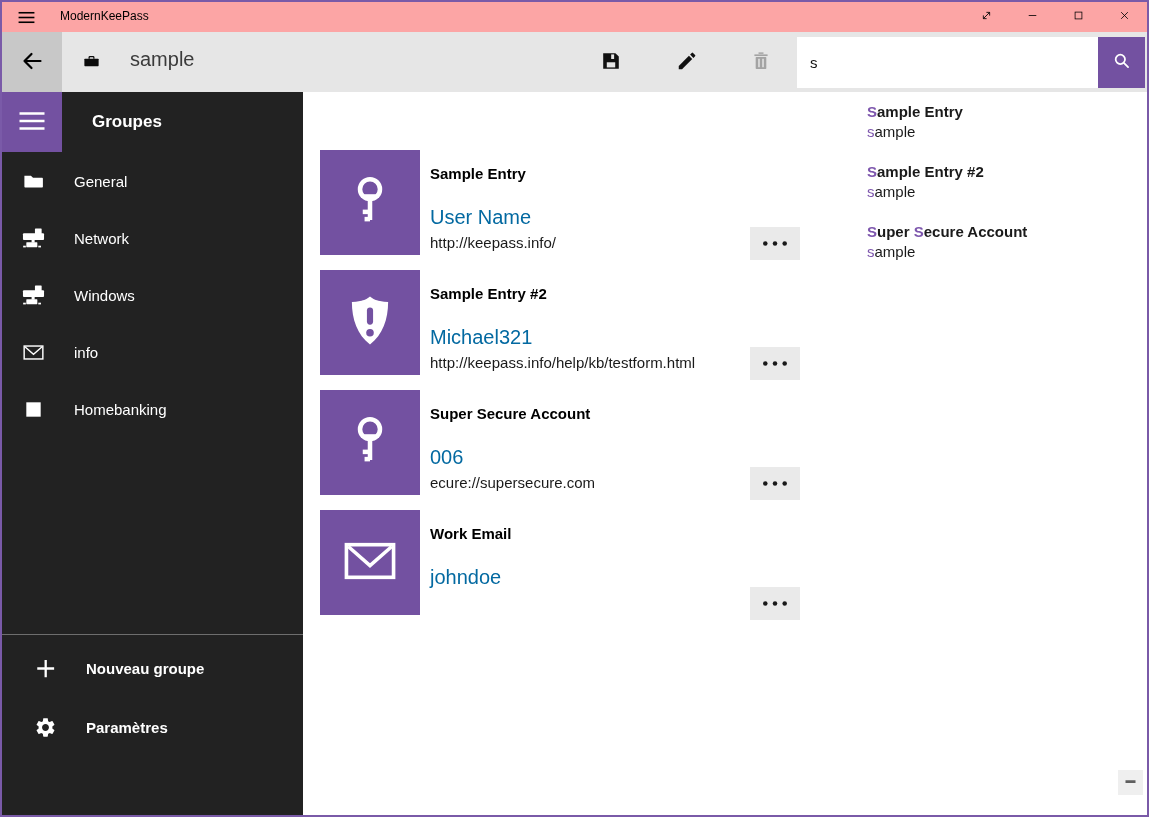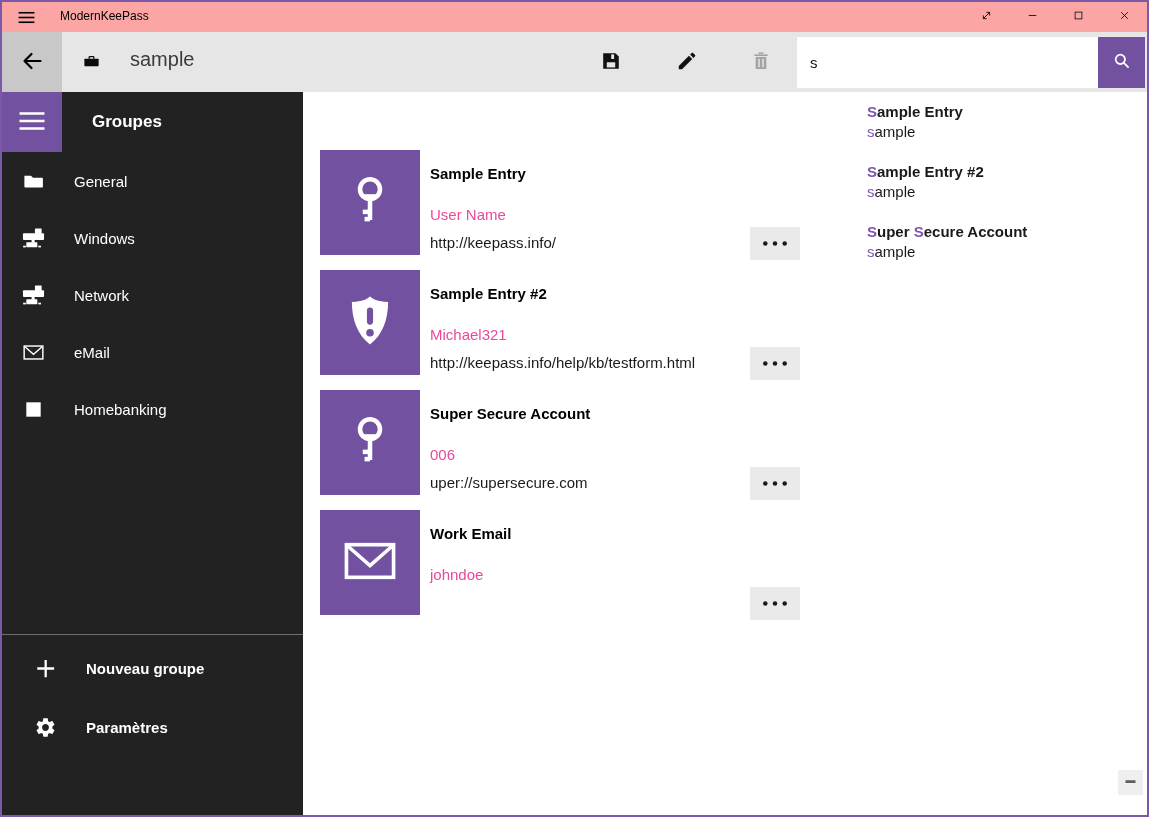--- a/index.html
+++ b/index.html
@@ -55,21 +55,21 @@
   .sb-divider{position:absolute;left:0;top:542px;width:100%;height:1px;background:#6E6E6E;}
   .footer-list{position:absolute;left:12px;top:547px;width:100%;}
   .footer-list .nav-item{height:59px;}
   .footer-list .nav-label{font-weight:bold;}
 
   
   .entry-row{position:absolute;left:318px;width:480px;height:120px;}
   .tile{position:absolute;left:0;top:0;width:100px;height:105px;background:var(--accent);display:flex;align-items:center;justify-content:center;color:#fff;}
   .tile svg{width:58px;height:58px;}
   .e-title{position:absolute;left:110px;top:15px;font-size:15px;font-weight:bold;color:#000;}
-  .e-line1{position:absolute;left:110px;top:56px;font-size:15px;color:#ec4899;}
+  .e-line1{position:absolute;left:110px;top:56px;font-size:20px;color:#0369a1;}
   .e-line2{position:absolute;left:110px;top:84px;font-size:15px;color:#1A1A1A;}
   .more-btn{position:absolute;left:430px;top:77px;width:50px;height:33px;background:var(--more-btn-bg);border:none;display:flex;align-items:center;justify-content:center;color:#1a1a1a;}
   .more-btn svg{width:28px;height:9px;}
 
   
   .suggestions{position:absolute;left:865px;top:92px;width:280px;}
   .sg-item{height:60px;padding-top:8px;cursor:default;}
   .sg-title{font-size:15px;font-weight:bold;line-height:20px;color:#1a1a1a;}
   .sg-sub{font-size:15px;line-height:20px;color:#1a1a1a;}
   .hl{color:var(--accent-light);}
@@ -185,43 +185,43 @@
         <span class="nav-icon">
             <svg viewBox="0 0 24 24" fill="currentColor">
               <rect x="13.5" y="1.5" width="7" height="6" rx="0.5"></rect>
               <rect x="1" y="6.5" width="22" height="7" rx="1"></rect>
               <rect x="10" y="13.5" width="3.2" height="2.8"></rect>
               <rect x="4.5" y="16" width="11.5" height="5" rx="0.5"></rect>
               <rect x="1.2" y="19.5" width="2.8" height="1.8"></rect>
               <rect x="17" y="19.5" width="2.8" height="1.8"></rect>
             </svg>
           </span>
-        <span class="nav-label">Windows</span>
+        <span class="nav-label">Network</span>
       </div>
       <div class="nav-item">
         <span class="nav-icon">
             <svg viewBox="0 0 24 24" fill="currentColor">
               <rect x="13.5" y="1.5" width="7" height="6" rx="0.5"></rect>
               <rect x="1" y="6.5" width="22" height="7" rx="1"></rect>
               <rect x="10" y="13.5" width="3.2" height="2.8"></rect>
               <rect x="4.5" y="16" width="11.5" height="5" rx="0.5"></rect>
               <rect x="1.2" y="19.5" width="2.8" height="1.8"></rect>
               <rect x="17" y="19.5" width="2.8" height="1.8"></rect>
             </svg>
           </span>
-        <span class="nav-label">Network</span>
+        <span class="nav-label">Windows</span>
       </div>
       <div class="nav-item">
         <span class="nav-icon">
             <svg viewBox="0 0 64 64" fill="none" stroke="currentColor" stroke-width="4">
               <rect x="6" y="14" width="52" height="36"></rect>
               <path d="M8 16 L32 37 L56 16"></path>
             </svg>
           </span>
-        <span class="nav-label">eMail</span>
+        <span class="nav-label">info</span>
       </div>
       <div class="nav-item">
         <span class="nav-icon">
             <svg viewBox="0 0 64 64" fill="currentColor">
               <rect x="12" y="12" width="40" height="40"></rect>
             </svg>
           </span>
         <span class="nav-label">Homebanking</span>
       </div>
     </div>
@@ -293,21 +293,21 @@
         <span><svg viewBox="0 0 64 64" fill="none" stroke="currentColor">
             <circle cx="32" cy="19" r="11" stroke-width="5"></circle>
             <line x1="22" y1="26.5" x2="42" y2="26.5" stroke-width="4"></line>
             <line x1="32" y1="30" x2="32" y2="53" stroke-width="5"></line>
             <line x1="32" y1="44" x2="24" y2="44" stroke-width="5"></line>
             <line x1="32" y1="52" x2="26" y2="52" stroke-width="5"></line>
           </svg></span>
       </div>
     <div class="e-title">Super Secure Account</div>
     <div class="e-line1">006</div>
-    <div class="e-line2">uper://supersecure.com</div>
+    <div class="e-line2">ecure://supersecure.com</div>
     <button class="more-btn">
         <span><svg viewBox="0 0 26 8" fill="currentColor">
             <circle cx="4" cy="4" r="2.1"></circle>
             <circle cx="13" cy="4" r="2.1"></circle>
             <circle cx="22" cy="4" r="2.1"></circle>
           </svg></span>
       </button>
   </div>
   <div class="entry-row" style="top:508px">
     <div class="tile">

